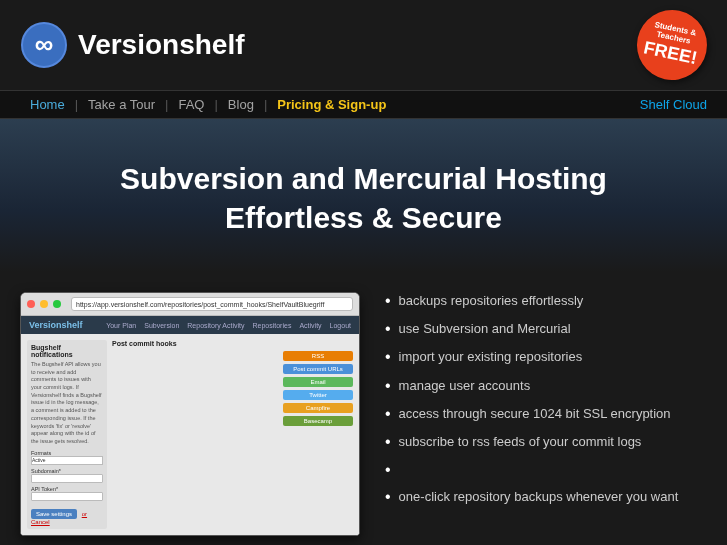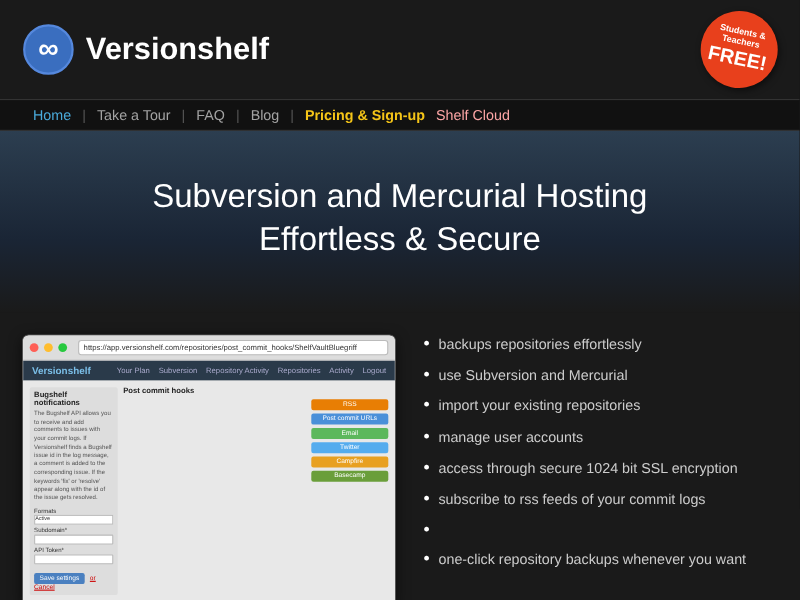--- a/index.html
+++ b/index.html
@@ -61,20 +61,21 @@
       font-size: 8px;
       line-height: 1.1;
     }
 
     
     .nav-bar {
       background: #111111;
       padding: 6px 20px;
       display: flex;
       align-items: center;
+      justify-content: space-between;
       border-top: 1px solid #333;
       border-bottom: 1px solid #333;
     }
     .nav-links {
       display: flex;
       align-items: center;
       gap: 0;
     }
     .nav-link {
       font-size: 13px;
@@ -88,36 +89,35 @@
     .nav-link.highlight {
       color: #f5c518;
       font-weight: bold;
     }
     .nav-separator {
       color: #555;
       font-size: 13px;
     }
     .nav-right {
       font-size: 13px;
-      color: #fca5a5;
+      color: #0ea5e9;
       text-decoration: none;
     }
 
     
     .hero {
       background: linear-gradient(180deg, #2c3e50 0%, #1a2535 60%, #1a1a1a 100%);
       padding: 40px 20px 35px;
       text-align: center;
     }
     .hero-title {
       font-size: 30px;
-      font-weight: normal;
+      font-weight: bold;
       color: #ffffff;
       line-height: 1.3;
-      margin-bottom: 12px;
     }
     .hero-subtitle {
       font-size: 17px;
       color: #5bc8f5;
       font-style: italic;
     }
 
     
     .main-content {
       background: #1a1a1a;

